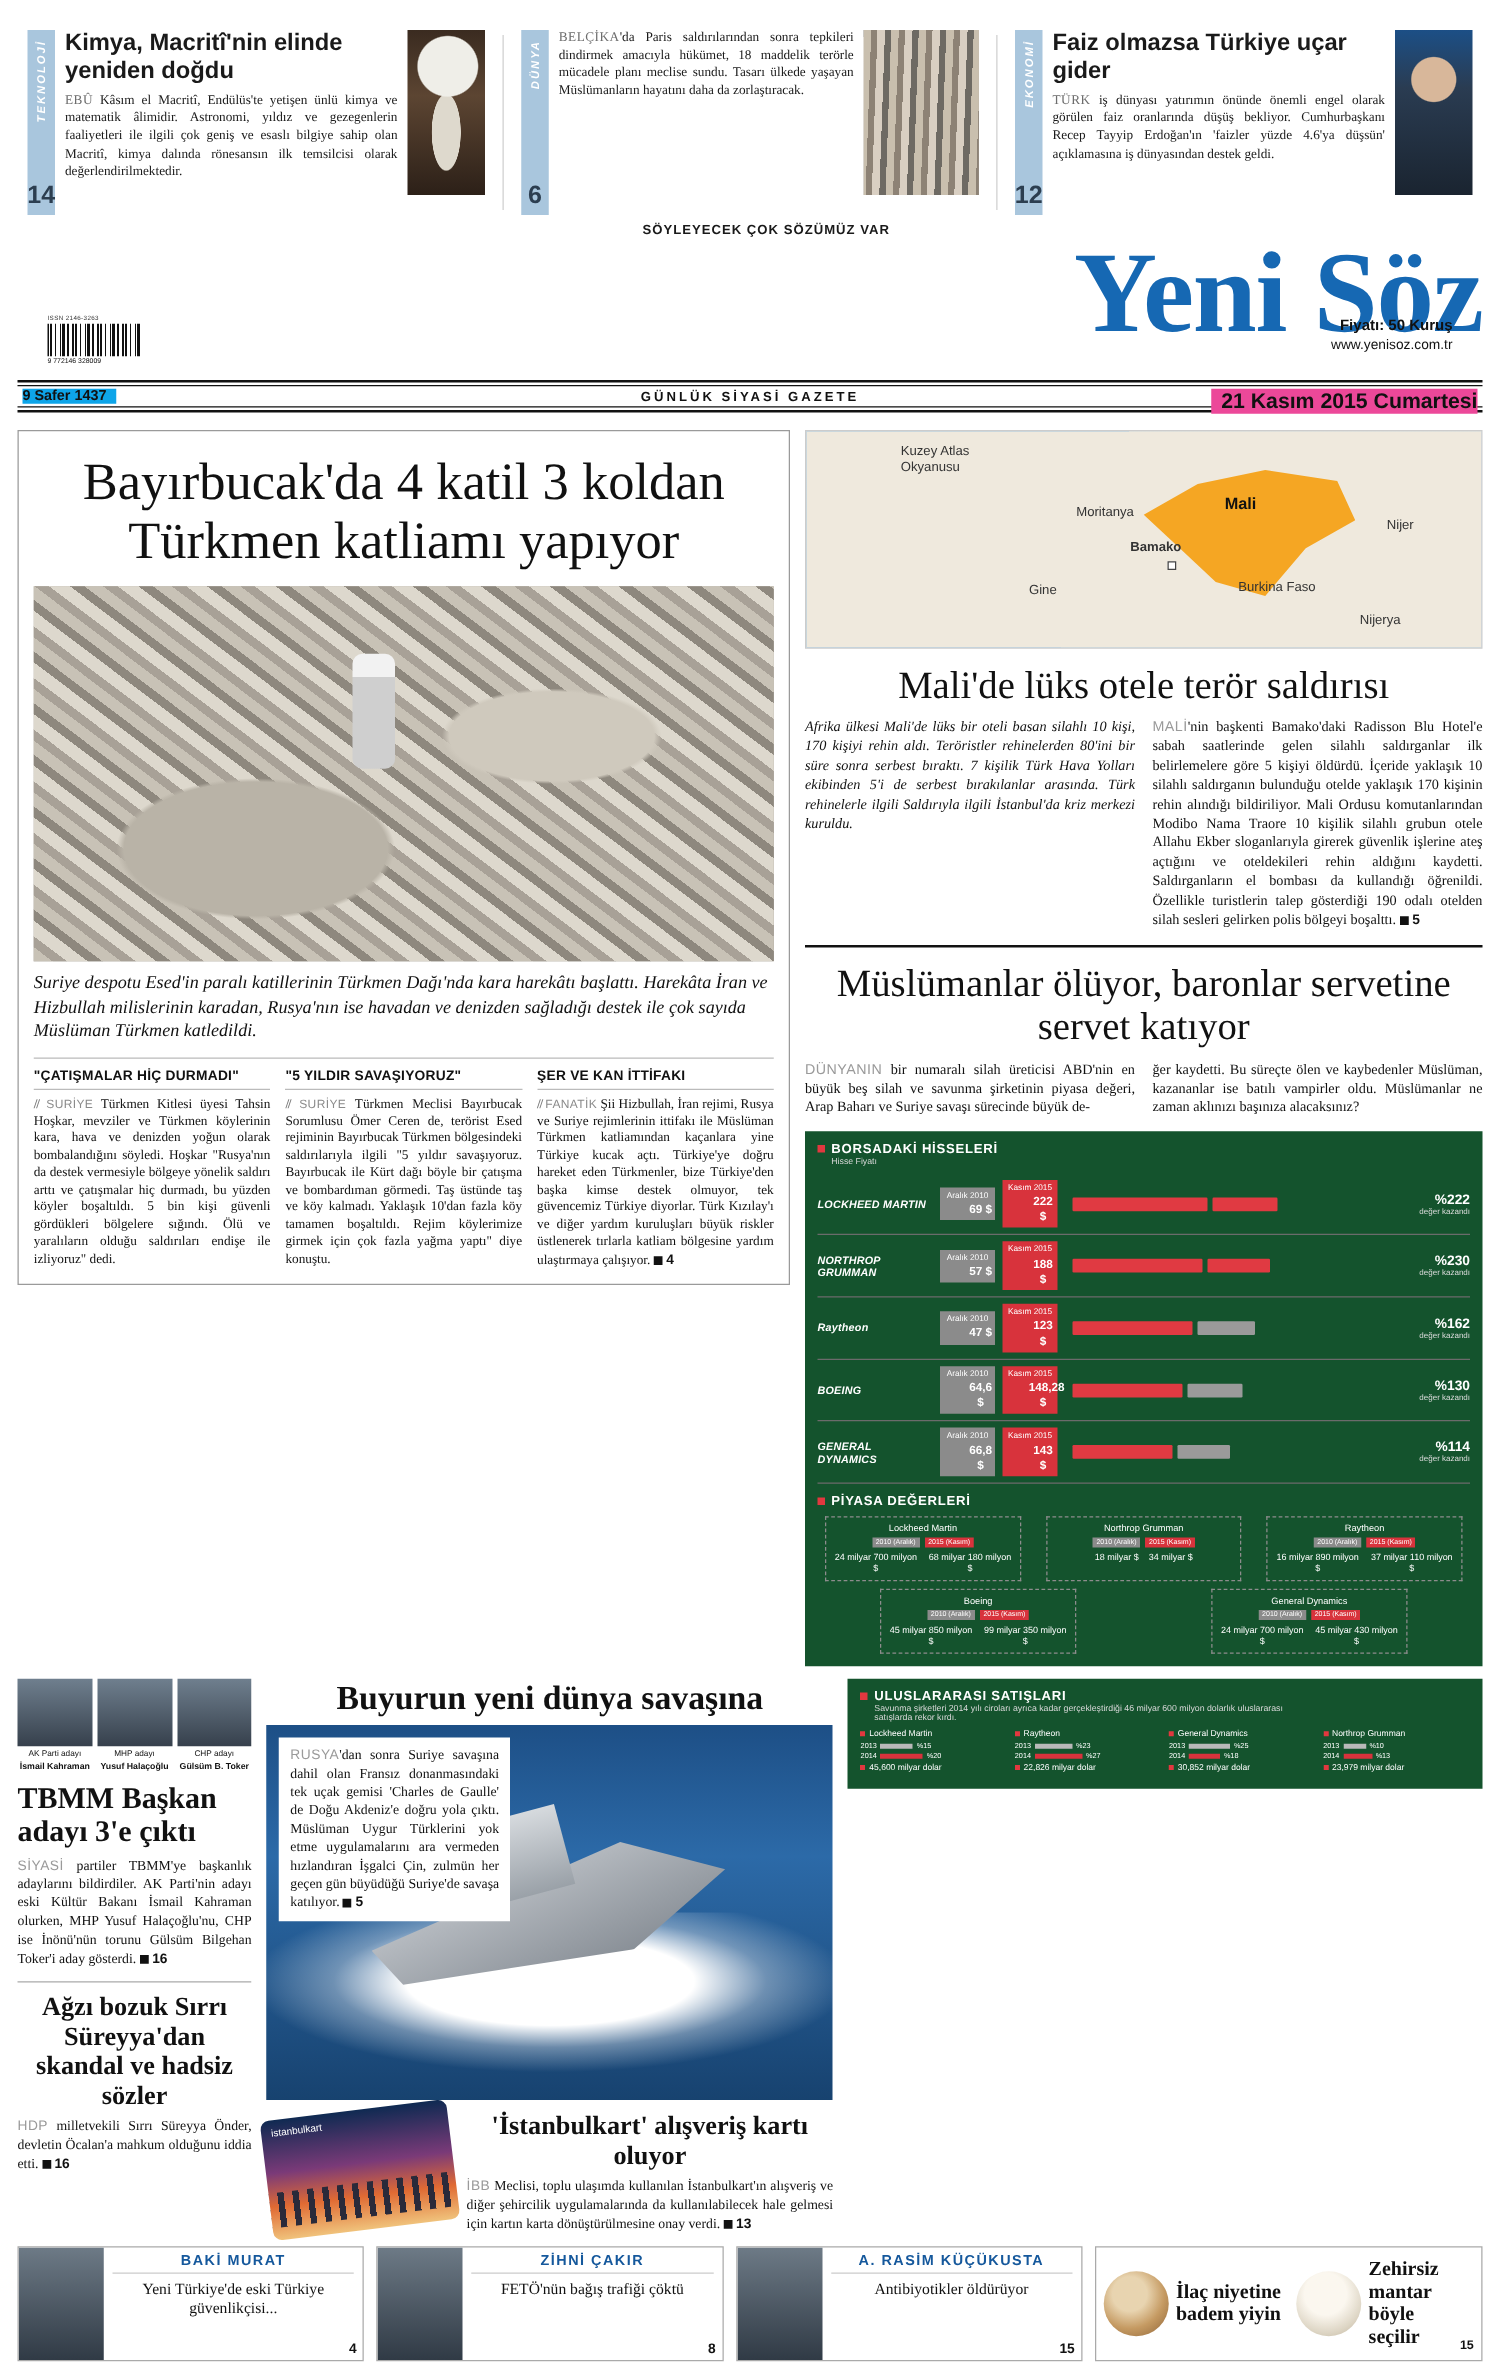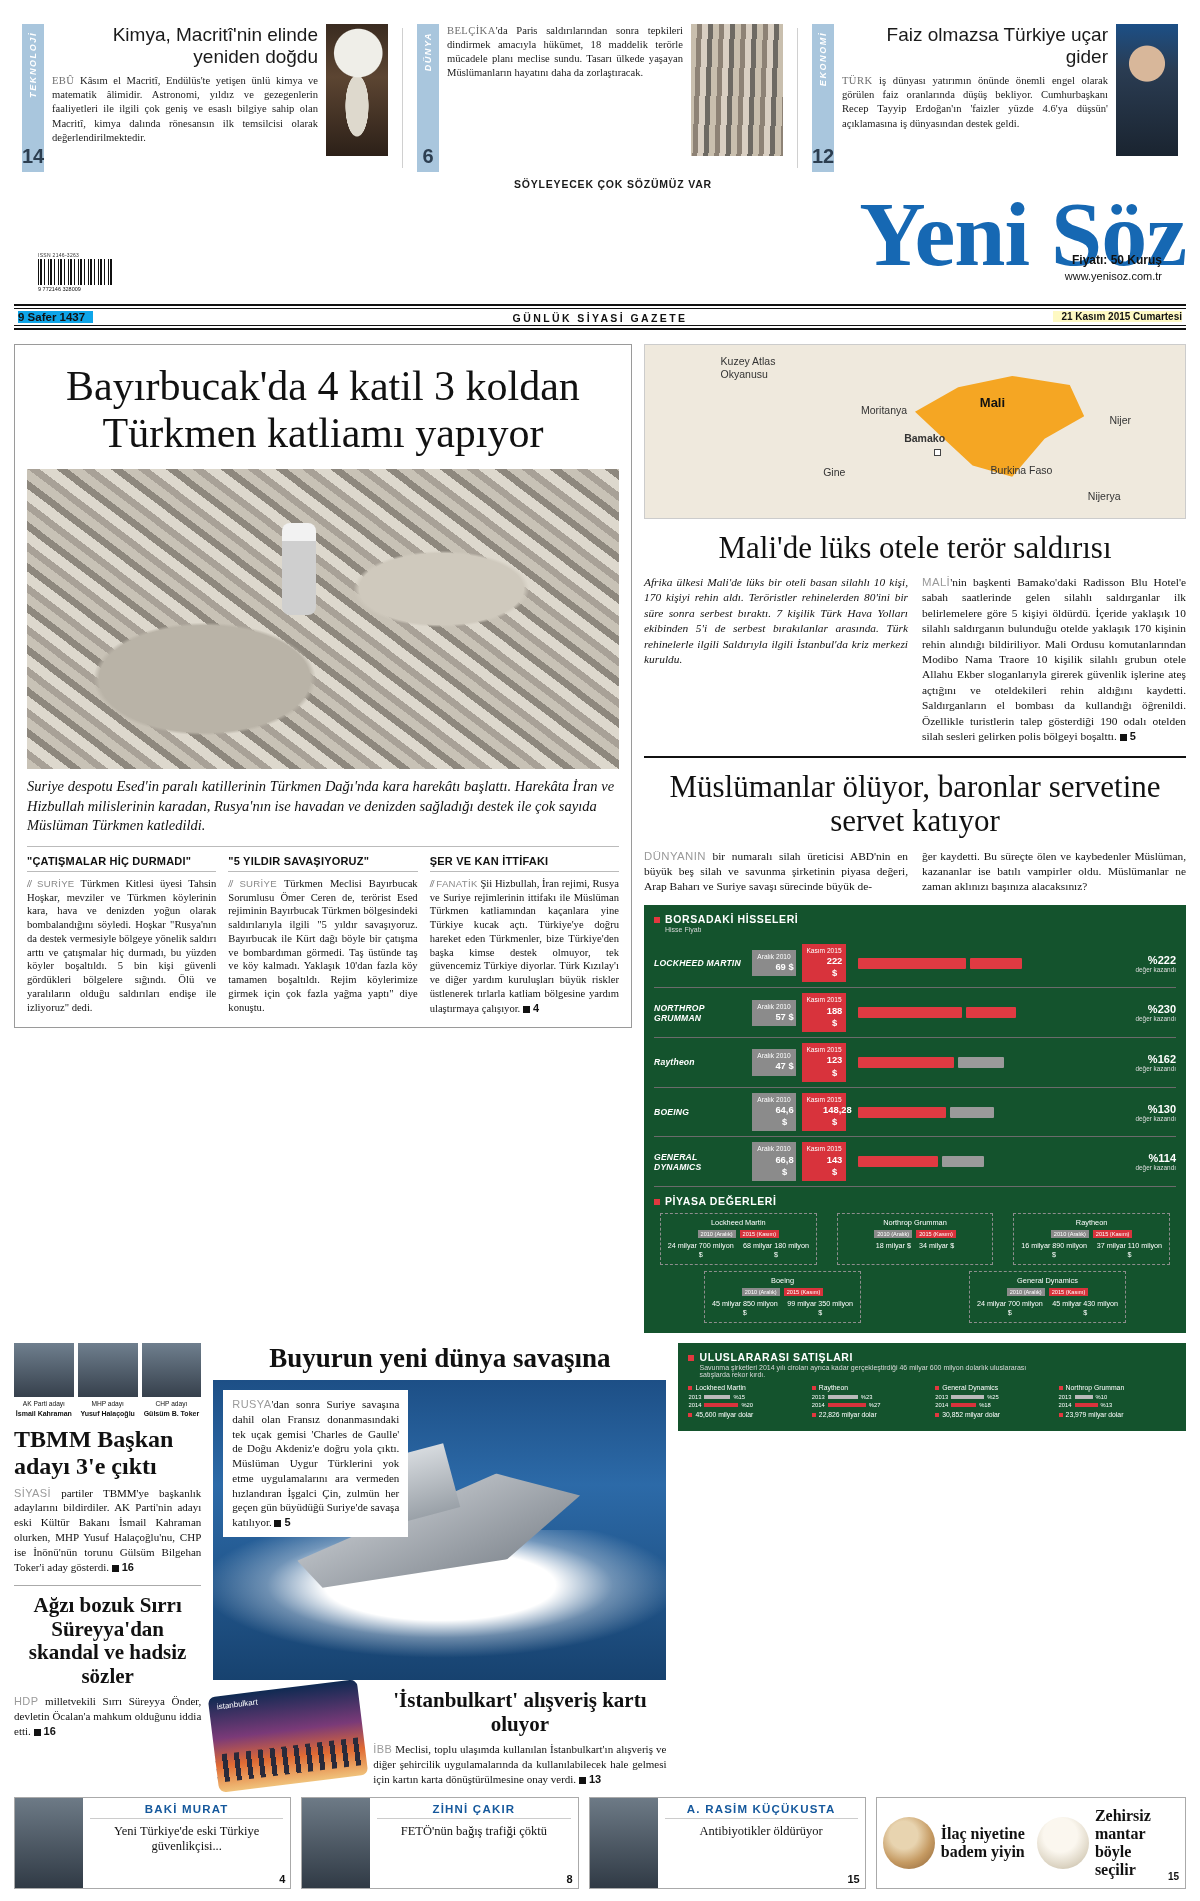--- a/index.html
+++ b/index.html
@@ -28,22 +28,22 @@
     font-size: 9px; letter-spacing: 1.6px; font-weight: 600;
     color: #ffffff; font-style: italic;
   }
   .tz-tab .pg {
     font-family: "Liberation Sans", sans-serif; font-weight: 700;
     font-size: 20px; color: #2c3e50;
   }
   .teaser-body { flex: 1; min-width: 0; }
   .teaser-body h3 {
     font-family: "Liberation Sans", sans-serif;
-    font-weight: 400; font-size: 19px; line-height: 1.14;
-    text-align: right; color: #1a1a1a; margin-bottom: 7px;
+    font-weight: 700; font-size: 19px; line-height: 1.14;
+    text-align: left; color: #1a1a1a; margin-bottom: 7px;
   }
   .teaser-body p {
     font-size: 10.6px; line-height: 1.33; text-align: justify; color: #1a1a1a;
   }
   .teaser-body p .lead { letter-spacing: .4px; color:#6d6d6d; }
   .tz-photo { flex: 0 0 62px; height: 132px; margin-left: 8px; background:#ccc; overflow:hidden; position:relative;}
   .tz-photo.wide { flex: 0 0 92px; }
 
   
   .ph-scholar { background:
@@ -99,22 +99,22 @@
     font-family: "Liberation Sans", sans-serif; font-size: 11.5px; font-weight: 700;
     background:#0ea5e9; padding-right: 8px; z-index:2;
   }
   .datebar .gazete {
     position: absolute; left: 50%; transform: translateX(-50%); top: 12px;
     font-family: "Liberation Sans", sans-serif; font-size: 10.5px;
     letter-spacing: 2.4px; font-weight: 700; background:#fff; padding:0 10px; z-index:2;
   }
   .datebar .miladi {
     position: absolute; right: 4px; top: 11px;
-    font-family: "Liberation Sans", sans-serif; font-size: 10px; font-weight: 700;
-    background:#fef9c3; padding-left: 8px; z-index:2;
+    font-family: "Liberation Sans", sans-serif; font-size: 17px; font-weight: 700;
+    background:#ec4899; padding-left: 8px; z-index:2;
   }
 
   
   .main { display: flex; gap: 12px; margin-top: 10px; }
   .col-left { width: 618px; }
   .col-right { width: 542px; }
 
   .boxed { border: 1px solid #9a9a9a; padding: 10px 12px 12px; }
   h1.lead-head {
     font-family: "Liberation Serif", serif; font-weight: 400;

